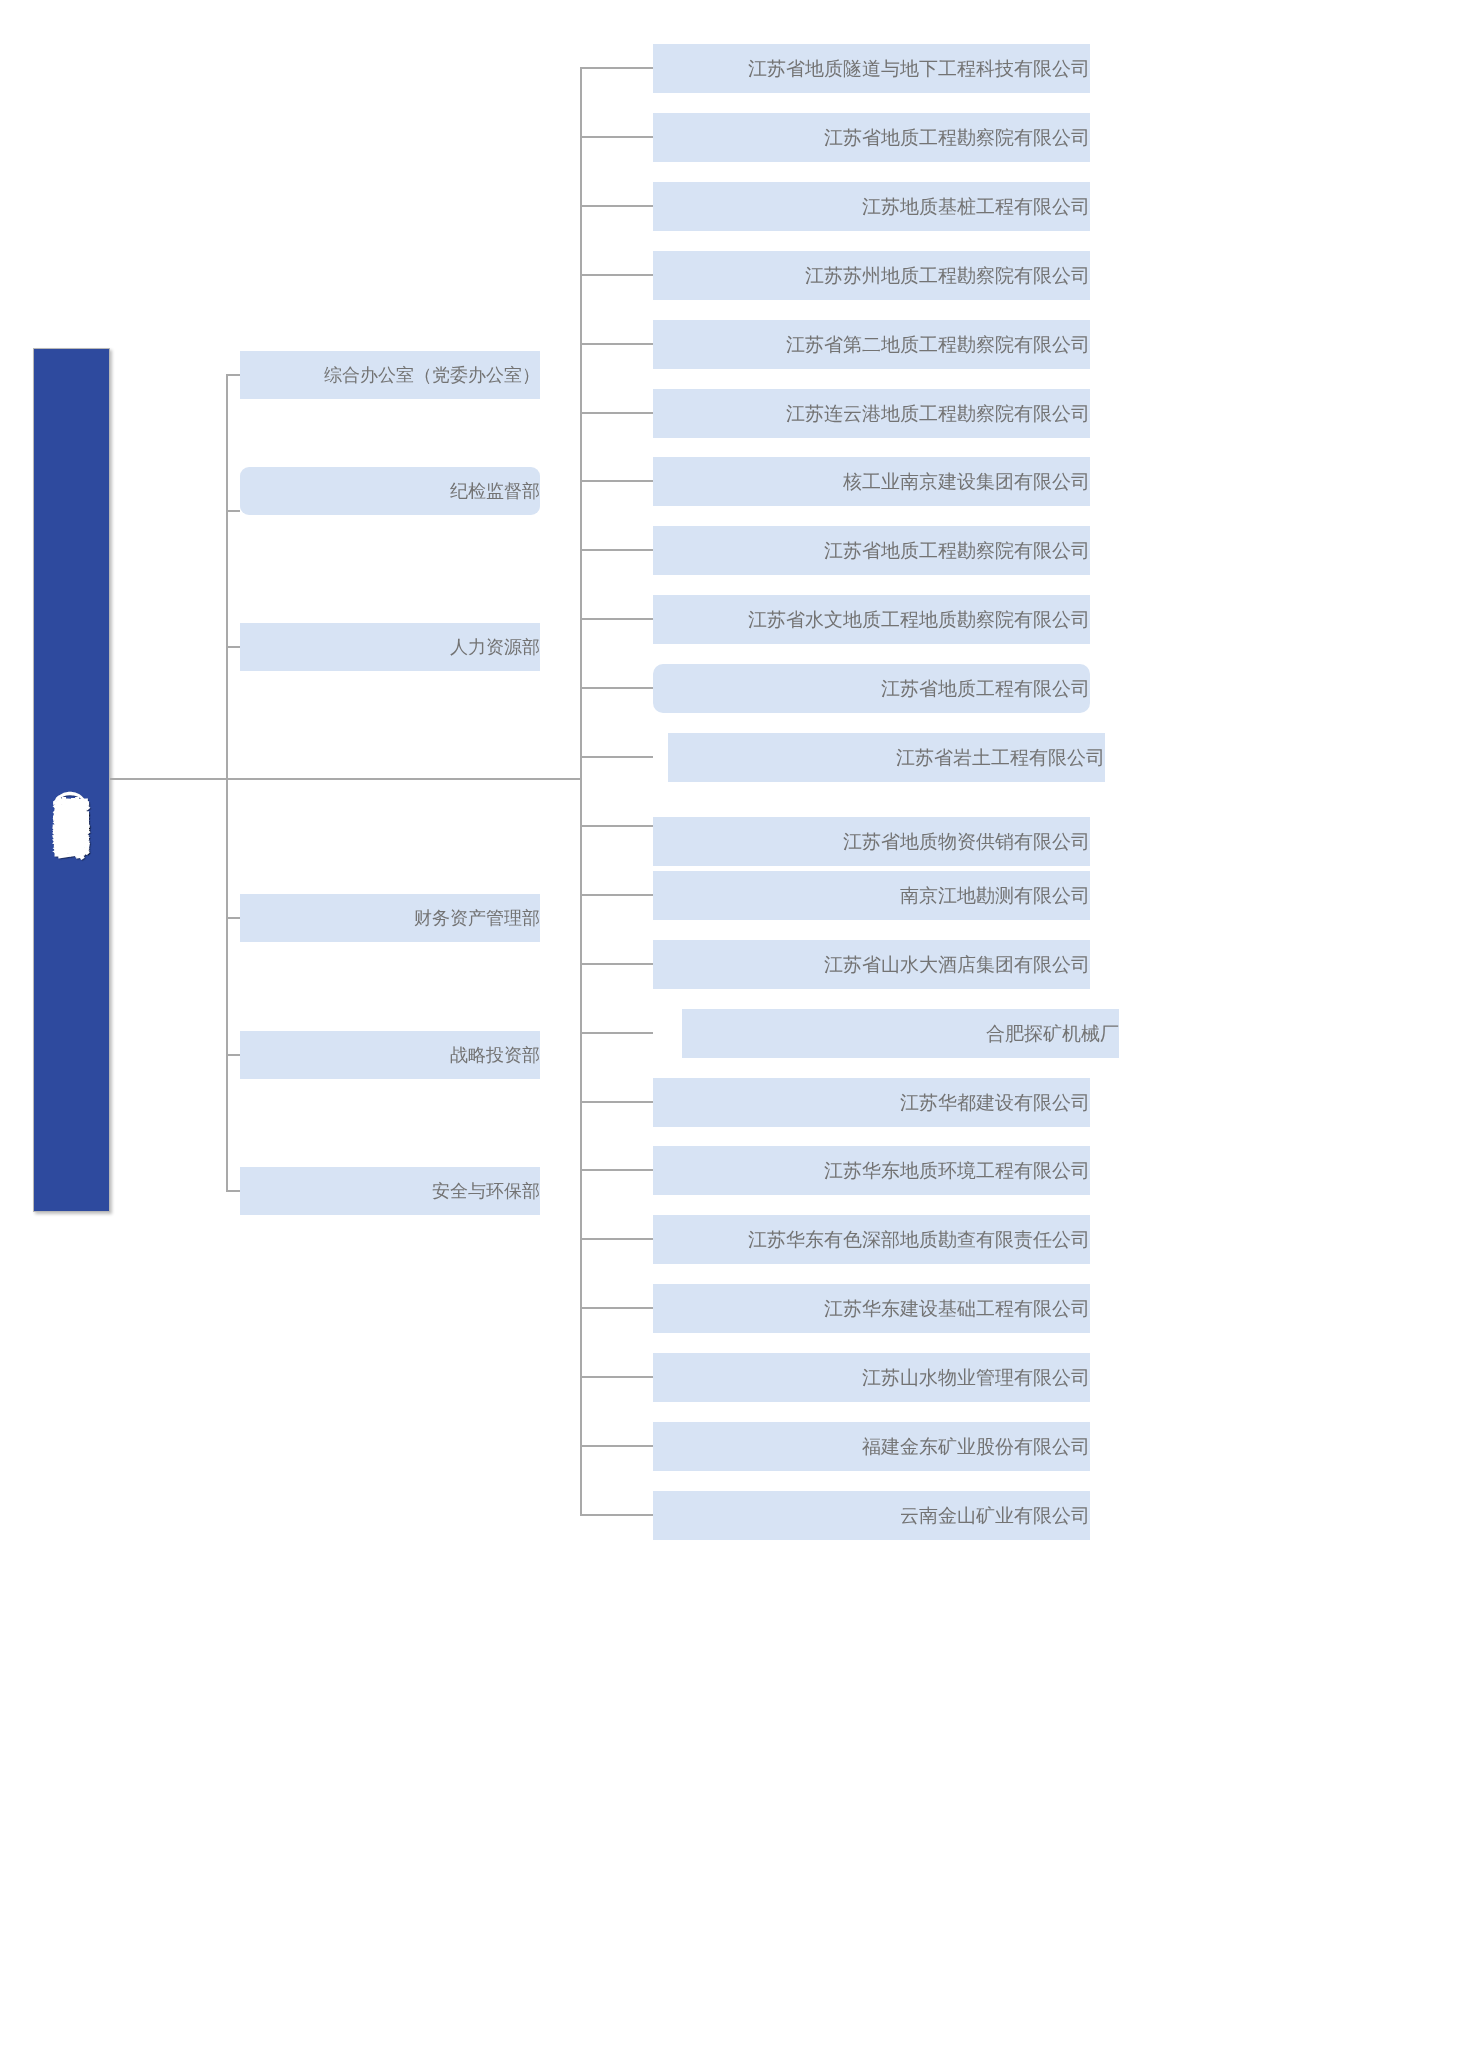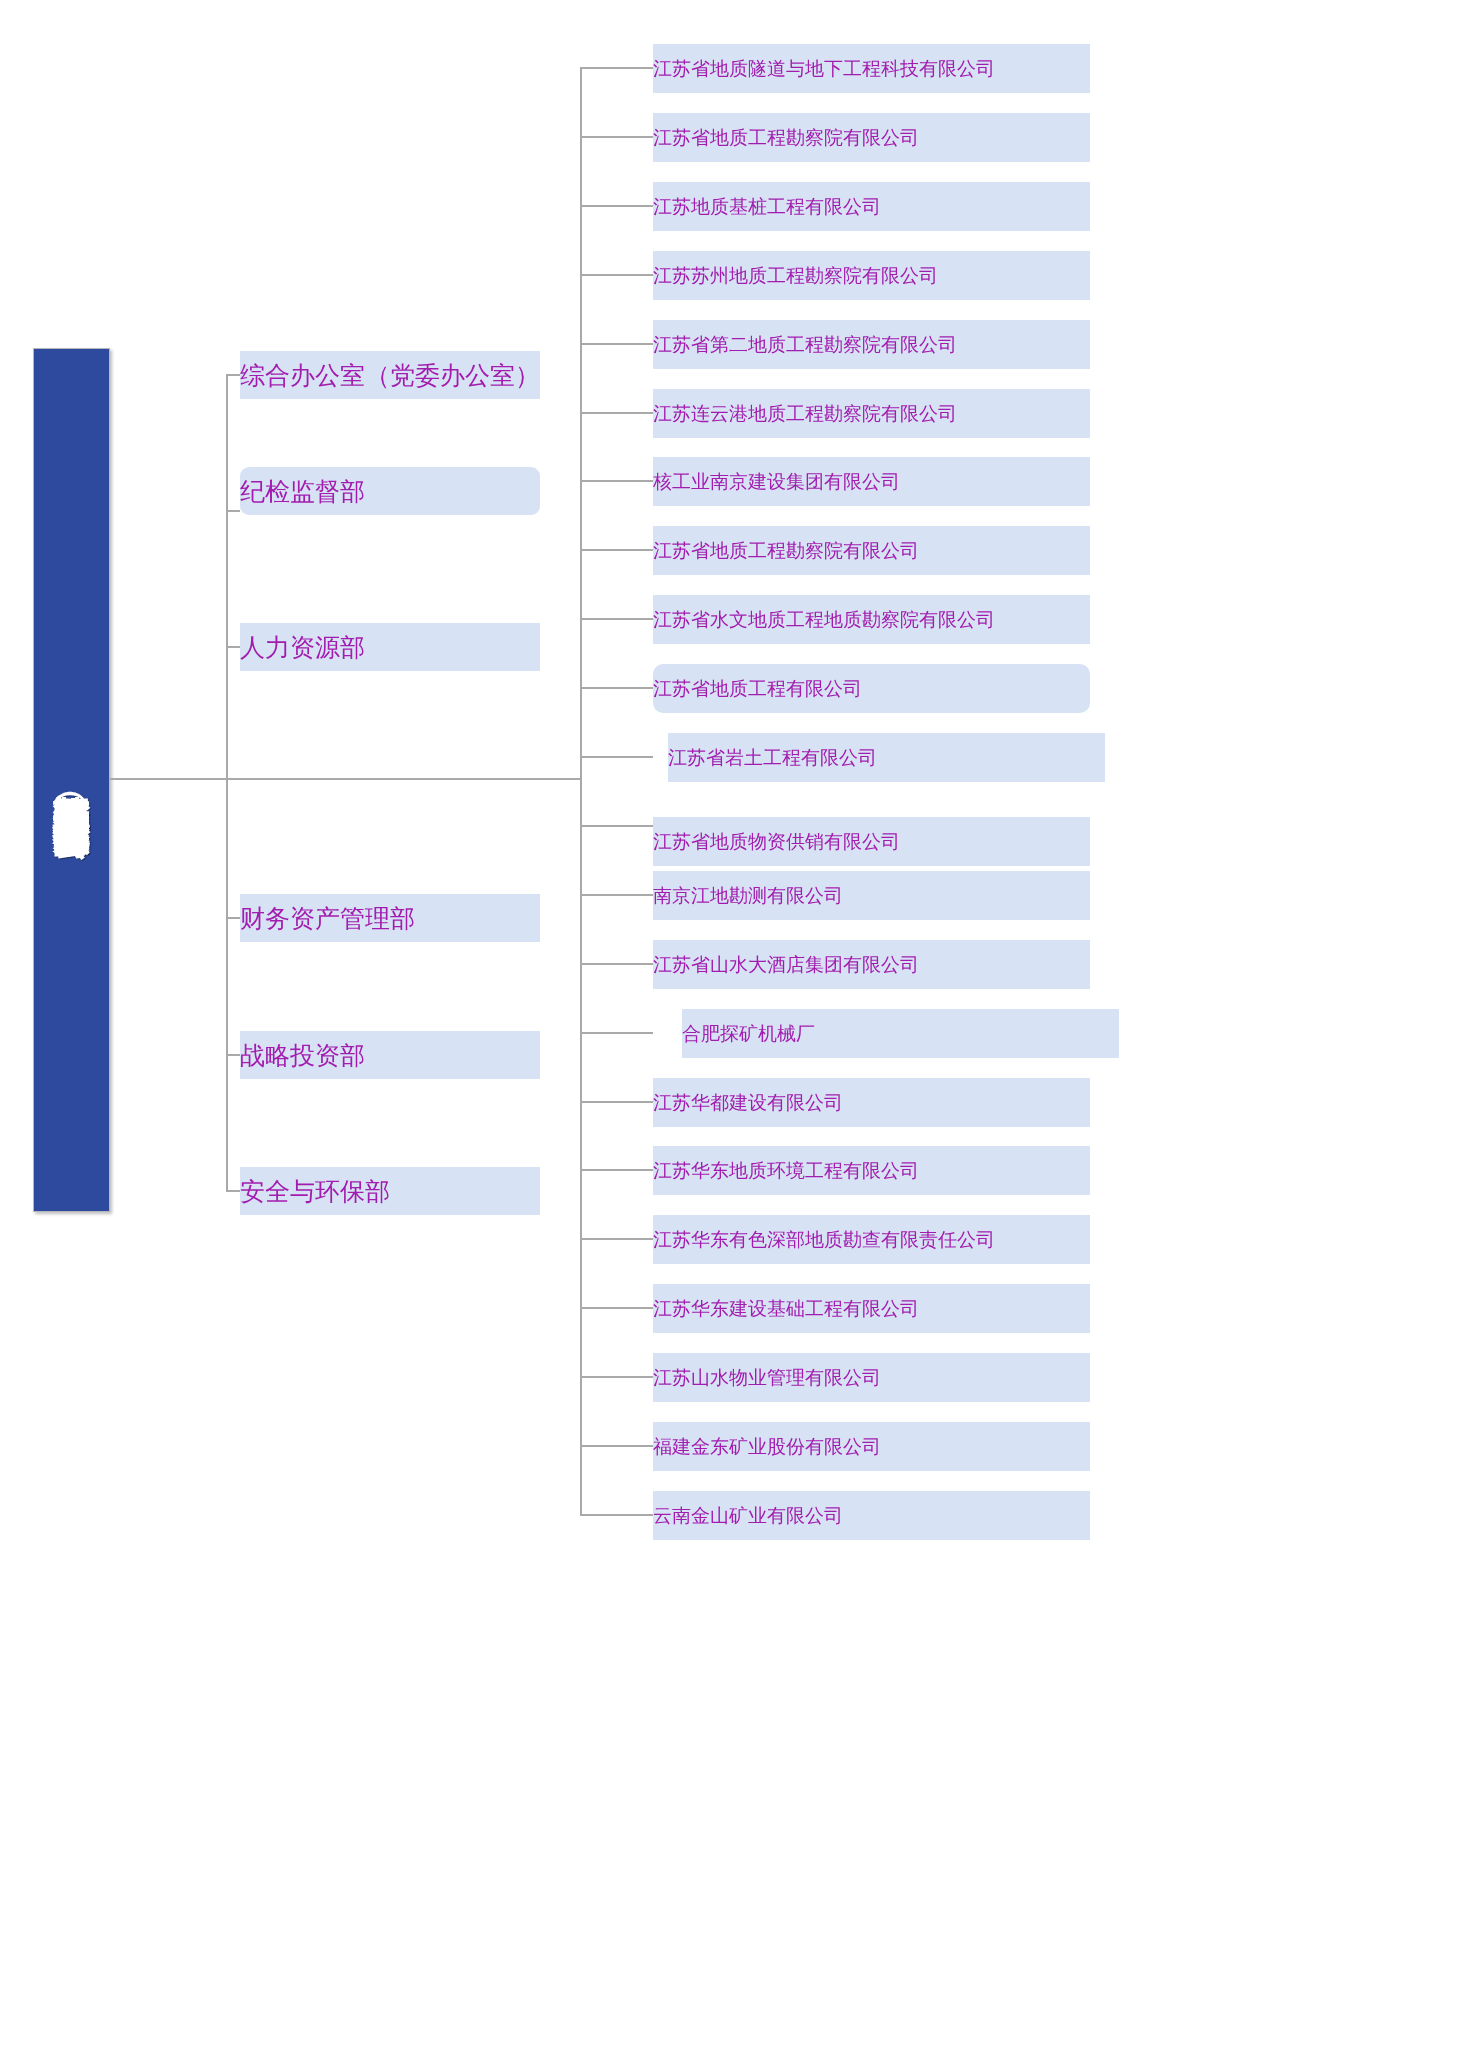--- a/index.html
+++ b/index.html
@@ -48,30 +48,30 @@
     text-shadow: 1px 1px 1px rgba(0,0,0,0.35);
   }
 
   
   .node-box {
     position: absolute;
     background: #d7e3f4;
     box-sizing: border-box;
     display: flex;
     align-items: center;
-    justify-content: flex-start;
-    color: #a21caf;
+    justify-content: flex-end;
+    color: #737373;
     font-family: "Liberation Sans", "DejaVu Sans", sans-serif;
     white-space: nowrap;
   }
   .dept-box {
     left: 240px;
     width: 300px;
     height: 48px;
-    font-size: 25px;
+    font-size: 18px;
   }
   .sub-box {
     left: 653px;
     width: 437px;
     height: 49px;
     font-size: 19px;
   }
 
   
   .line-h, .line-v {

